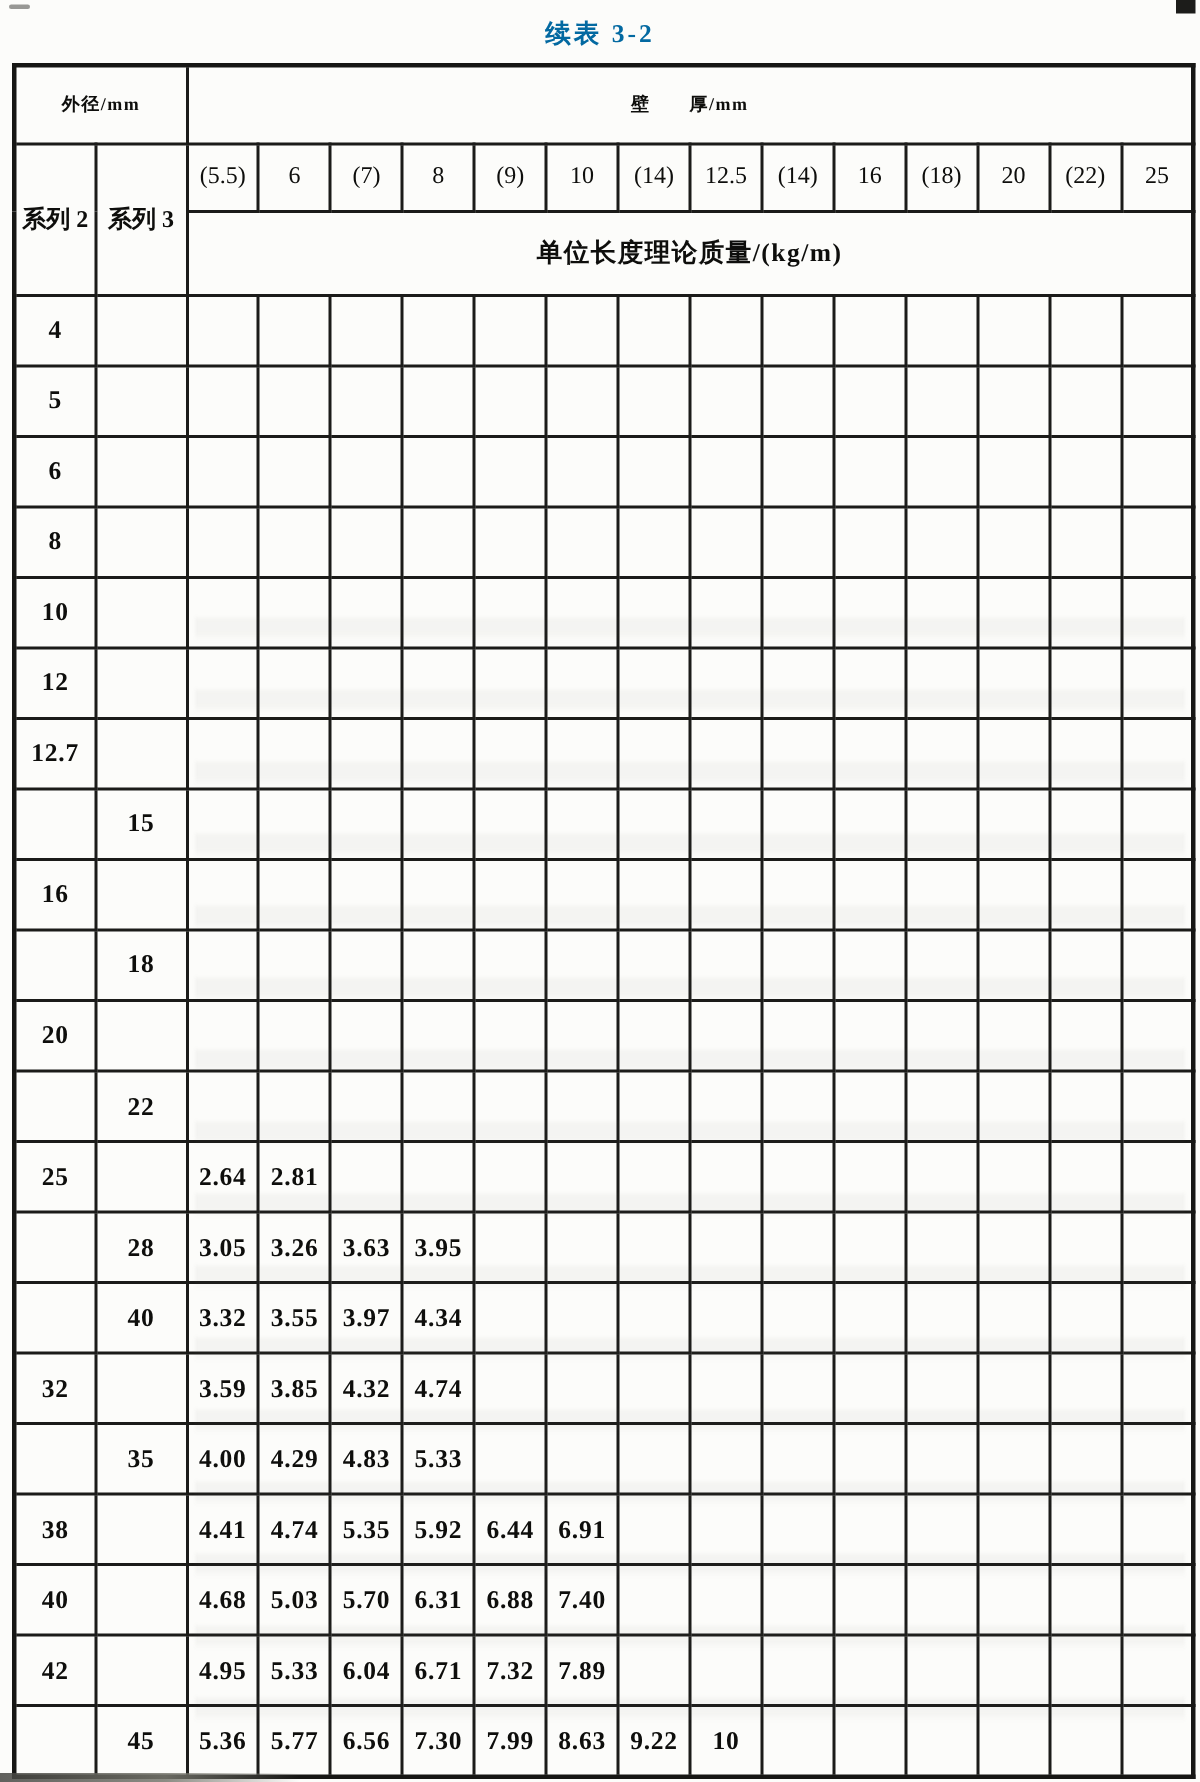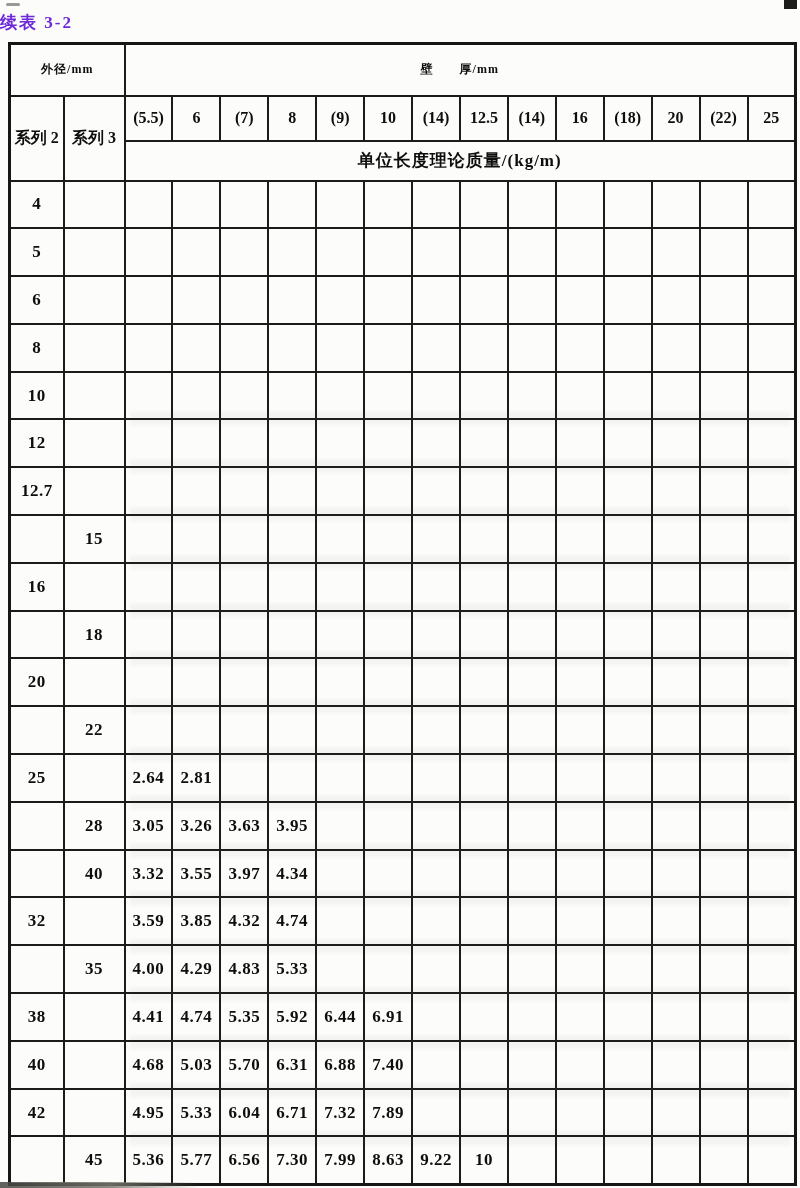--- a/index.html
+++ b/index.html
@@ -14,24 +14,25 @@
     background: #fcfcfa;
     font-family: "Liberation Serif", "DejaVu Serif", serif;
     color: #0e0e0c;
   }
 
   .page-title {
     position: absolute;
     top: 11px;
     left: 0;
     width: 100%;
+    text-align: center;
     font-size: 17px;
     font-weight: bold;
     letter-spacing: 2px;
-    color: #6d28d9;
+    color: #0369a1;
   }
 
   table.main-table {
     position: absolute;
     left: 8px;
     top: 42px;
     width: 789px;
     height: 1144px;
     border-collapse: collapse;
     table-layout: fixed;
@@ -43,41 +44,41 @@
     vertical-align: middle;
     overflow: hidden;
     white-space: nowrap;
   }
   table.main-table {
     border: 3px solid #161614;
   }
 
   tr.hrow-1 { height: 52px; }
   tr.hrow-2 { height: 45px; }
-  tr.hrow-3 { height: 40px; }
+  tr.hrow-3 { height: 56px; }
   tbody tr   { height: 47px; }
 
   th.hdr-outer-dia {
     font-size: 12px;
     font-weight: bold;
     letter-spacing: 1px;
   }
   th.hdr-wall {
     font-size: 12px;
     font-weight: bold;
     letter-spacing: 1px;
   }
   th.hdr-series {
     font-size: 16px;
     font-weight: bold;
     margin-left: 32px;
   }
   th.thickness {
     font-size: 16px;
-    font-weight: bold;
+    font-weight: normal;
     letter-spacing: 0px;
   }
   th.hdr-mass {
     font-size: 17px;
     font-weight: bold;
     letter-spacing: 1px;
   }
   td.dia {
     font-size: 17px;
     font-weight: bold;

